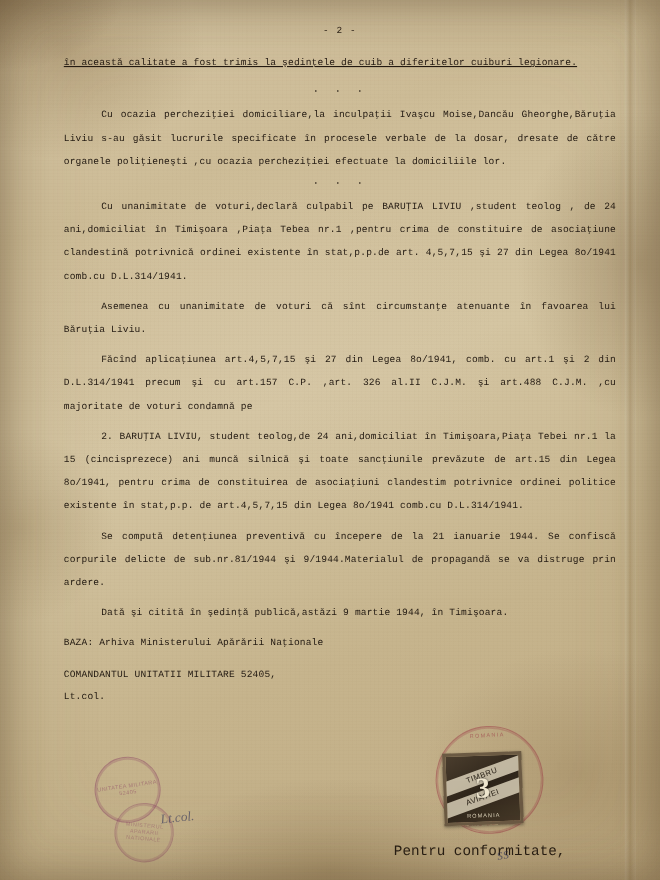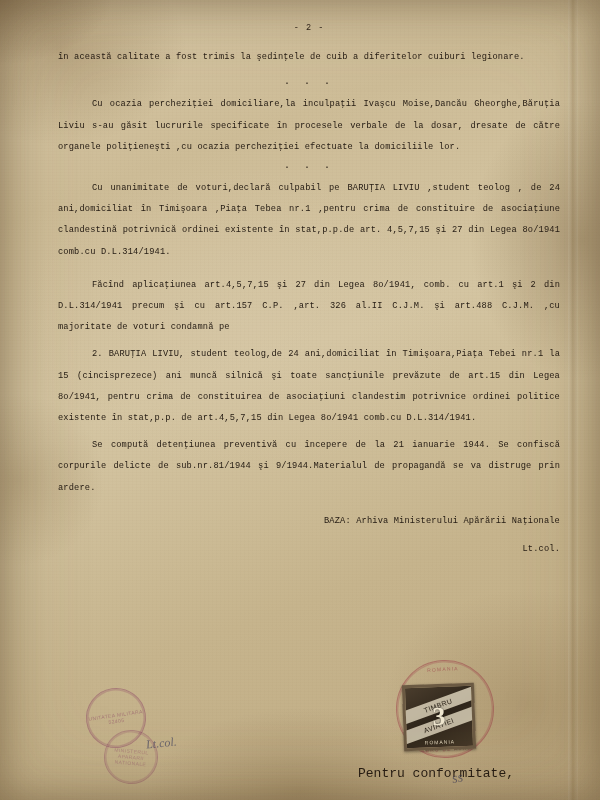--- a/index.html
+++ b/index.html
@@ -77,36 +77,36 @@
     letter-spacing: 1px;
     margin: 0 0 8px 0;
     color: #2a2018;
   }
   p.para {
     margin: 0;
     text-align: justify;
     text-indent: 34px;
     white-space: normal;
   }
-  p.para.noindent { text-indent: 0; }
+  p.para.noindent { text-indent: 0; text-decoration: underline; }
   .sep {
     text-align: center;
     letter-spacing: 4px;
     margin: 0;
     line-height: 20px;
     font-size: 10px;
     color: #2a2018;
   }
   .footer-block {
     margin-top: 6px;
   }
   .footer-line {
     margin: 0;
     line-height: 20.5px;
-    text-align: right;
+    text-align: left;
   }
   .small-gap { height: 6px; }
 
   
   .round-stamp {
     position: absolute;
     border-radius: 50%;
     border: 1.6px solid rgba(128,48,92,0.55);
     box-shadow: inset 0 0 0 1.6px rgba(128,48,92,0.30);
     color: rgba(128,48,92,0.6);
@@ -221,31 +221,34 @@
   <div id="content">
     <div class="pageno">- 2 -</div>
 
     <p class="para noindent">în această calitate a fost trimis la şedinţele de cuib a diferitelor cuiburi legionare.</p>
     <div class="small-gap"></div>
     <div class="sep">· · ·</div>
     <p class="para">Cu ocazia percheziţiei domiciliare,la inculpaţii Ivaşcu Moise,Dancău Gheorghe,Băruţia Liviu s-au găsit lucrurile specificate în procesele verbale de la dosar, dresate de către organele poliţieneşti ,cu ocazia percheziţiei efectuate la domiciliile lor.</p>
     <div class="sep">· · ·</div>
     <p class="para">Cu unanimitate de voturi,declară culpabil pe BARUŢIA LIVIU ,student teolog , de 24 ani,domiciliat în Timişoara ,Piaţa Tebea nr.1 ,pentru crima de constituire de asociaţiune clandestină potrivnică ordinei existente în stat,p.p.de art. 4,5,7,15 şi 27 din Legea 8o/1941 comb.cu D.L.314/1941.</p>
     <div class="small-gap"></div>
+    <p class="para">Asemenea cu unanimitate de voturi că sînt circumstanţe atenuante în favoarea lui Băruţia Liviu.</p>
     <div class="small-gap"></div>
     <p class="para">Făcînd aplicaţiunea art.4,5,7,15 şi 27 din Legea 8o/1941, comb. cu art.1 şi 2 din D.L.314/1941 precum şi cu art.157 C.P. ,art. 326 al.II C.J.M. şi art.488 C.J.M. ,cu majoritate de voturi condamnă pe</p>
     <div class="small-gap"></div>
     <p class="para">2. BARUŢIA LIVIU, student teolog,de 24 ani,domiciliat în Timişoara,Piaţa Tebei nr.1 la 15 (cincisprezece) ani muncă silnică şi toate sancţiunile prevăzute de art.15 din Legea 8o/1941, pentru crima de constituirea de asociaţiuni clandestim potrivnice ordinei politice existente în stat,p.p. de art.4,5,7,15 din Legea 8o/1941 comb.cu D.L.314/1941.</p>
     <div class="small-gap"></div>
     <p class="para">Se compută detenţiunea preventivă  cu începere de la 21 ianuarie 1944. Se confiscă corpurile delicte de sub.nr.81/1944 şi 9/1944.Materialul de propagandă se va distruge prin ardere.</p>
     <div class="small-gap"></div>
+    <p class="para">Dată şi citită în şedinţă publică,astăzi 9 martie 1944, în Timişoara.</p>
 
     <div class="footer-block">
       <p class="footer-line">BAZA: Arhiva Ministerului Apărării Naţionale</p>
       <div style="height:8px"></div>
+      <p class="footer-line">COMANDANTUL UNITATII MILITARE 52405,</p>
       <p class="footer-line">Lt.col.</p>
       <div style="height:8px"></div>
     </div>
   </div>
 
   <div style="position:absolute; left:330px; top:766px; font-family:'Liberation Mono',monospace; font-size:13px; color:#231a12;margin-left:28px;">Pentru conformitate,</div>
 
   <div id="stamp-left-round" class="round-stamp">
     <span>UNITATEA MILITARA 52405</span>
   </div>

